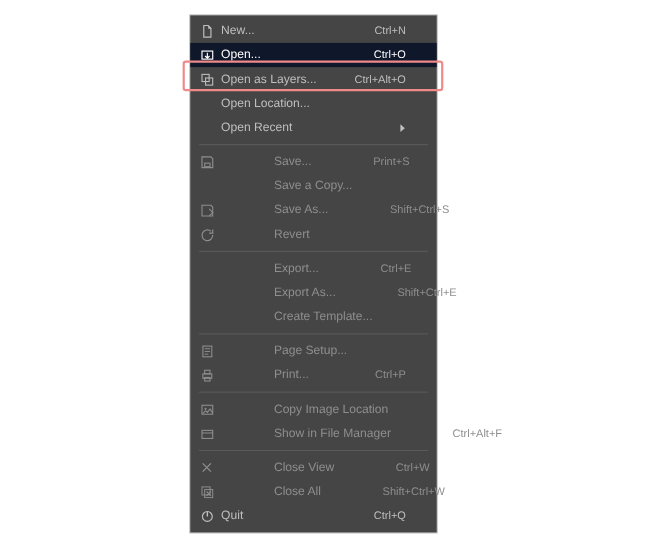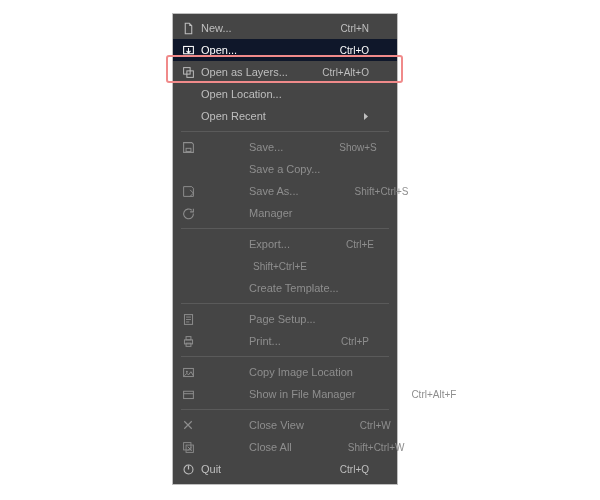--- a/index.html
+++ b/index.html
@@ -133,21 +133,21 @@
     </div>
     <div class="sep"></div>
     <div class="item disabled">
       <span class="iconcell">
         <svg width="13" height="13" viewBox="0 0 16 16">
           <path fill="none" stroke="currentColor" stroke-width="1.3" d="M2 2h10l2 2v10H2z"></path>
           <rect x="5" y="9" width="6" height="4" fill="none" stroke="currentColor" stroke-width="1.2"></rect>
         </svg>
       </span>
       <span class="label">Save...</span>
-      <span class="accel">Show+S</span>
+      <span class="accel">Print+S</span>
     </div>
     <div class="item disabled">
       <span class="iconcell"></span>
       <span class="label">Save a Copy...</span>
     </div>
     <div class="item disabled">
       <span class="iconcell">
         <svg width="13" height="13" viewBox="0 0 16 16">
           <path fill="none" stroke="currentColor" stroke-width="1.2" d="M2 2h10l2 2v10H2z"></path>
           <path d="M10 6l4 4-4 4" fill="none" stroke="currentColor" stroke-width="1.2"></path>
@@ -156,30 +156,31 @@
       <span class="label">Save As...</span>
       <span class="accel">Shift+Ctrl+S</span>
     </div>
     <div class="item disabled">
       <span class="iconcell">
         <svg width="13" height="13" viewBox="0 0 16 16">
           <path d="M12 4a6 6 0 1 0 2 4" fill="none" stroke="currentColor" stroke-width="1.3"></path>
           <path d="M14 2v4h-4" fill="none" stroke="currentColor" stroke-width="1.3"></path>
         </svg>
       </span>
-      <span class="label">Manager</span>
+      <span class="label">Revert</span>
     </div>
     <div class="sep"></div>
     <div class="item disabled">
       <span class="iconcell"></span>
       <span class="label">Export...</span>
       <span class="accel">Ctrl+E</span>
     </div>
     <div class="item disabled">
       <span class="iconcell"></span>
+      <span class="label">Export As...</span>
       <span class="accel">Shift+Ctrl+E</span>
     </div>
     <div class="item disabled">
       <span class="iconcell"></span>
       <span class="label">Create Template...</span>
     </div>
     <div class="sep"></div>
     <div class="item disabled">
       <span class="iconcell">
         <svg width="13" height="13" viewBox="0 0 16 16">

